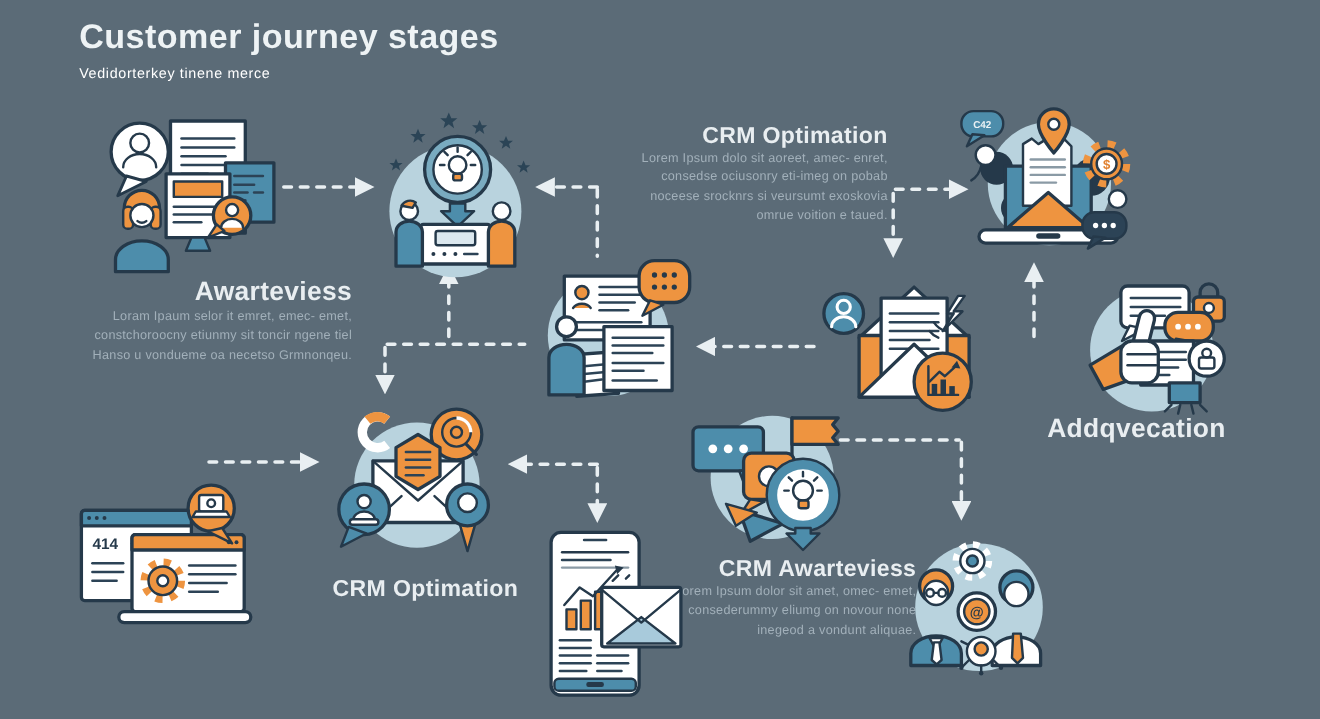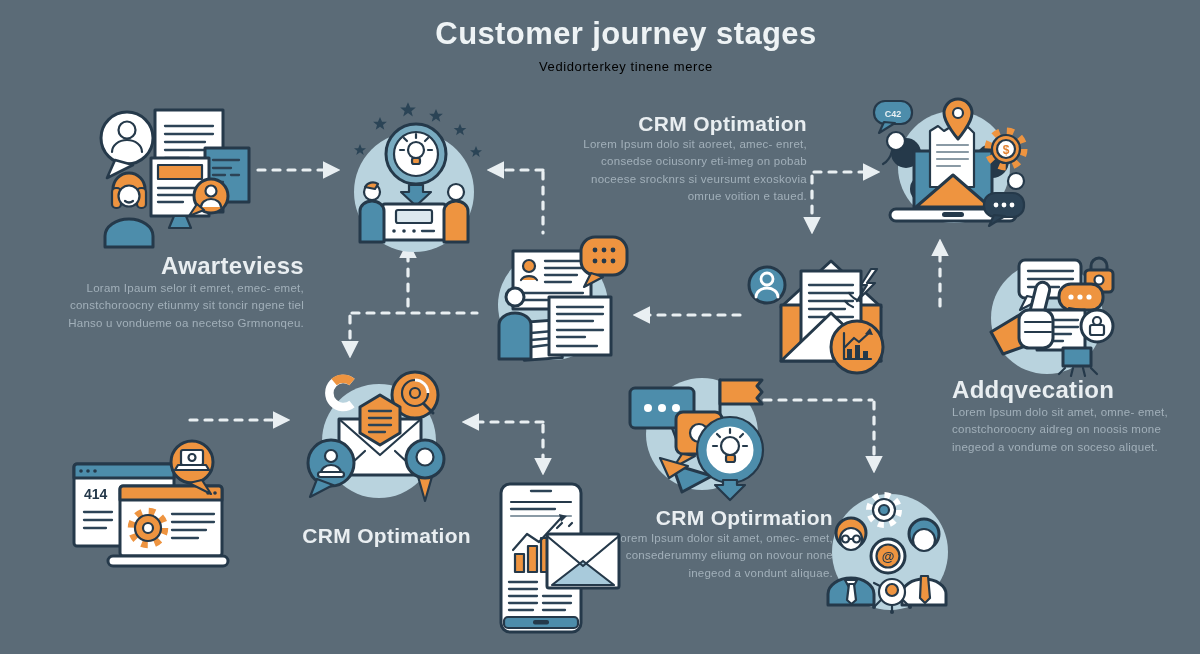--- a/index.html
+++ b/index.html
@@ -1,21 +1,21 @@
 <!DOCTYPE html>
 <html><head>
 <meta charset="utf-8">
 <style>
   *{margin:0;padding:0;box-sizing:border-box}
   html,body{background:#46545e}
   body{font-family:"Liberation Sans",sans-serif}
   .canvas{position:relative;width:1200px;height:654px;background:#5b6b77;overflow:hidden;margin:0 auto}
-  .title-wrap{position:absolute;left:0;top:16px;width:1200px;text-align:center;padding-left:52px}
+  .title-wrap{position:absolute;left:0;top:16px;width:1200px;padding-left:72px}
   .title-wrap h1{color:#eef3f5;font-size:31px;font-weight:700;letter-spacing:.4px}
-  .title-wrap .subtitle{margin-top:7px;color:#000000;font-size:13px;letter-spacing:.6px}
+  .title-wrap .subtitle{margin-top:7px;color:#ffffff;font-size:13px;letter-spacing:.6px}
   .txt{position:absolute;text-align:right}
   .txt h2{color:#e9eef1;font-weight:700;font-size:21px;letter-spacing:.3px}
   .txt p{color:#a2b0ba;font-size:11.5px;line-height:1.5;letter-spacing:.25px;}
   .txt.big h2{font-size:24px}
   .txt.left{text-align:left}
   .illo{position:absolute}
   svg{font-family:"Liberation Sans",sans-serif;overflow:visible}
   #connectors{position:absolute;left:0;top:0;width:1200px;height:654px;pointer-events:none}
   .conn{fill:none;stroke:#e9eff2;stroke-width:3.2;stroke-dasharray:7 8;stroke-linecap:round;stroke-linejoin:round}
   .s{stroke:#25394a;stroke-width:3;stroke-linejoin:round;stroke-linecap:round}
@@ -50,42 +50,41 @@
       <polyline points="543,425 543,471" class="conn" marker-end="url(#ah)"></polyline>
       <polyline points="764,400 872,400" class="conn"></polyline>
       <polyline points="874,402 874,469" class="conn" marker-end="url(#ah)"></polyline>
     </svg>
 
   <div class="title-wrap">
     <h1>Customer journey stages</h1>
     <div class="subtitle">Vedidorterkey tinene merce</div>
   </div>
 
-  <div class="txt big" style="left:42px;top:252px;width:262px">
+  <div class="txt big" style="left:58px;top:252px;width:262px">
     <h2>Awarteviess</h2>
     <p>Loram Ipaum selor it emret, emec- emet, constchoroocny etiunmy sit toncir ngene tiel Hanso u vondueme oa necetso Grmnonqeu.</p>
   </div>
 
   <div class="txt" style="left:557px;top:112px;width:250px">
     <h2>CRM Optimation</h2>
     <p>Lorem Ipsum dolo sit aoreet, amec- enret, consedse ociusonry eti-imeg on pobab noceese srocknrs si veursumt exoskovia omrue voition e taued.</p>
   </div>
 
   <div class="txt" style="left:221px;top:524px;width:250px">
     <h2>CRM Optimation</h2>
   </div>
 
   <div class="txt" style="left:583px;top:506px;width:250px">
-    <h2>CRM Optirmation</h2>
+    <h2>CRM Awarteviess</h2>
     <p>Lorem Ipsum dolor sit amet, omec- emet, consederummy eliumg on novour none inegeod a vondunt aliquae.</p>
   </div>
 
   <div class="txt big left" style="left:952px;top:376px;width:238px">
     <h2>Addqvecation</h2>
-    <p>Lorem Ipsum dolo sit amet, omne- emet, constchoroocny aidreg on noosis mone inegeod a vondume on soceso aliquet.</p>
   </div>
 
   <svg class="illo" style="left:85px;top:92px" width="185" height="155" viewBox="0 0 185 155">
     <g>
       <rect x="70" y="18" width="68" height="102" class="f-w s"></rect>
       <line x1="80" y1="34" x2="128" y2="34" class="ln"></line>
       <line x1="80" y1="42" x2="128" y2="42" class="ln"></line>
       <line x1="80" y1="50" x2="120" y2="50" class="ln"></line>
       <line x1="80" y1="58" x2="126" y2="58" class="ln"></line>
       <line x1="80" y1="66" x2="104" y2="66" class="ln"></line>

